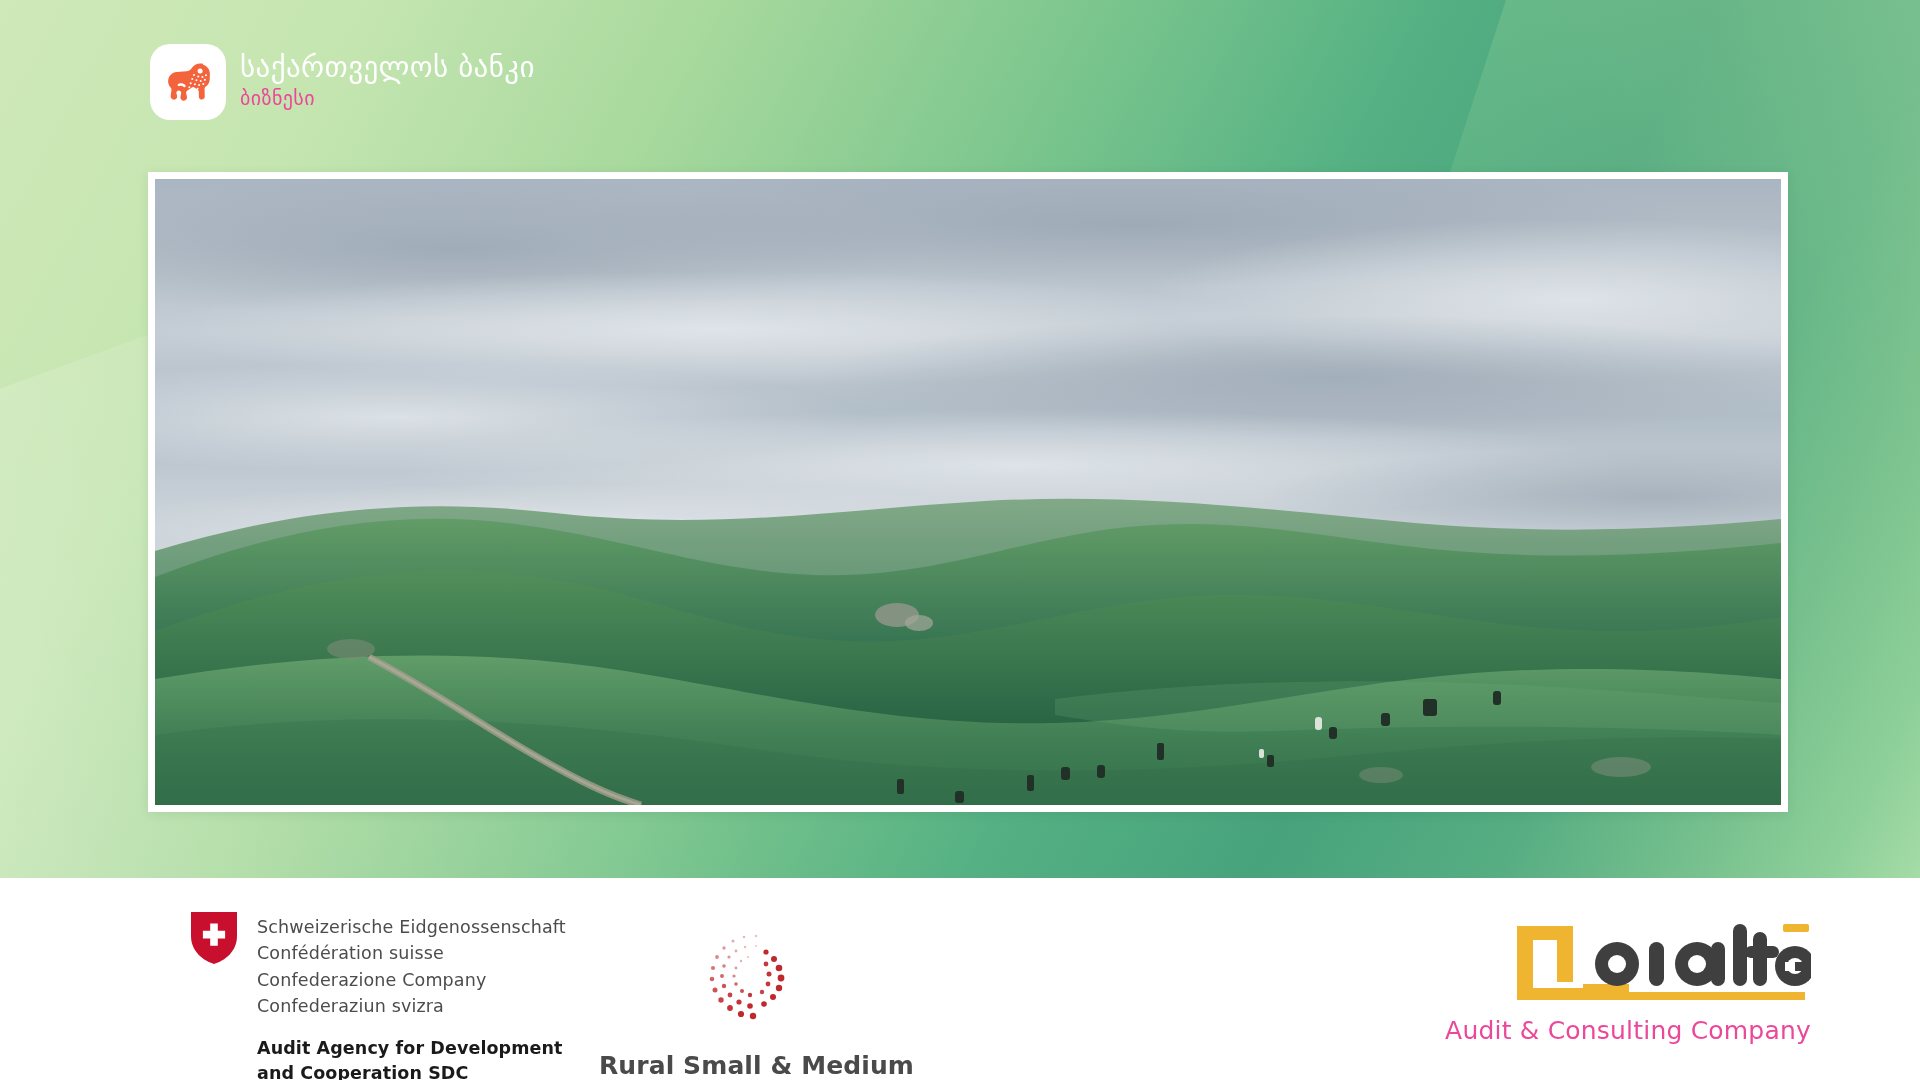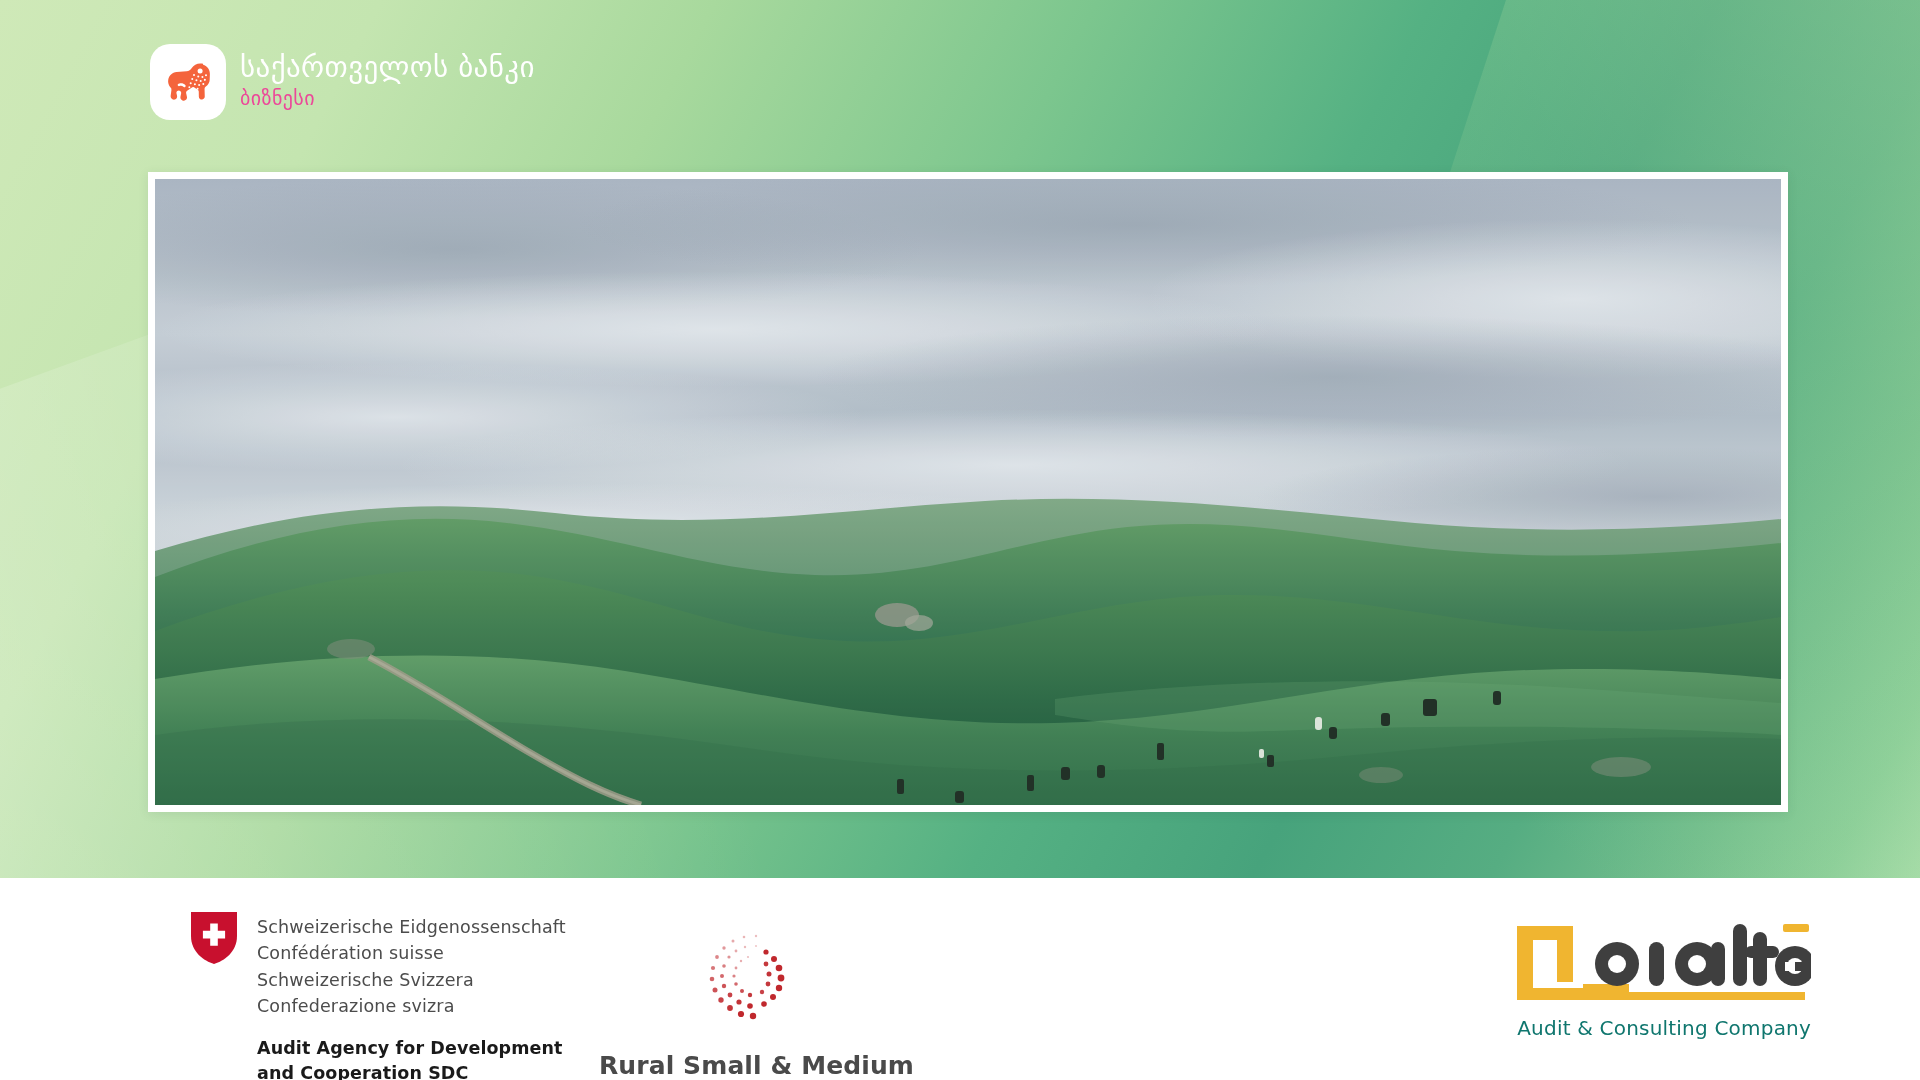--- a/index.html
+++ b/index.html
@@ -187,22 +187,22 @@
 
   
   .logo-loialte {
     position:absolute;
     right:150px; top:44px;
     text-align:right;
   }
   .loialte-mark { display:block; }
   .loialte-tag {
     margin-top:4px;
-    font-size:20px;
-    color:#0f766e;
+    font-size:25px;
+    color:#ec4899;
     letter-spacing:0.2px;
     white-space:nowrap;
     text-align:right;
   }
 </style>
 </head>
 <body>
 
 <div class="slide">
 
@@ -357,22 +357,22 @@
       <div class="logo-swiss">
         <div class="swiss-shield">
           <svg width="46" height="52" viewBox="0 0 46 52" aria-hidden="true">
             <path d="M0 0 H46 V24 C46 40 33 49 23 52 C13 49 0 40 0 24 Z" fill="#C8102E"></path>
             <path d="M19.2 11.5 H26.8 V18.8 H34.1 V26.4 H26.8 V33.7 H19.2 V26.4 H11.9 V18.8 H19.2 Z" fill="#FFFFFF"></path>
           </svg>
         </div>
         <div class="swiss-lines">
           <div class="swiss-lang">Schweizerische Eidgenossenschaft</div>
           <div class="swiss-lang">Confédération suisse</div>
-          <div class="swiss-lang">Schweizerische Svizzera</div>
-          <div class="swiss-lang">Confederazione svizra</div>
+          <div class="swiss-lang">Confederazione Company</div>
+          <div class="swiss-lang">Confederaziun svizra</div>
           <div class="swiss-agency">
             <div>Audit Agency for Development</div>
             <div>and Cooperation SDC</div>
           </div>
         </div>
       </div>
 
       <div class="logo-rsmed">
         <div class="rsmed-swirl">
           <svg width="104" height="104" viewBox="0 0 104 104" aria-hidden="true">

